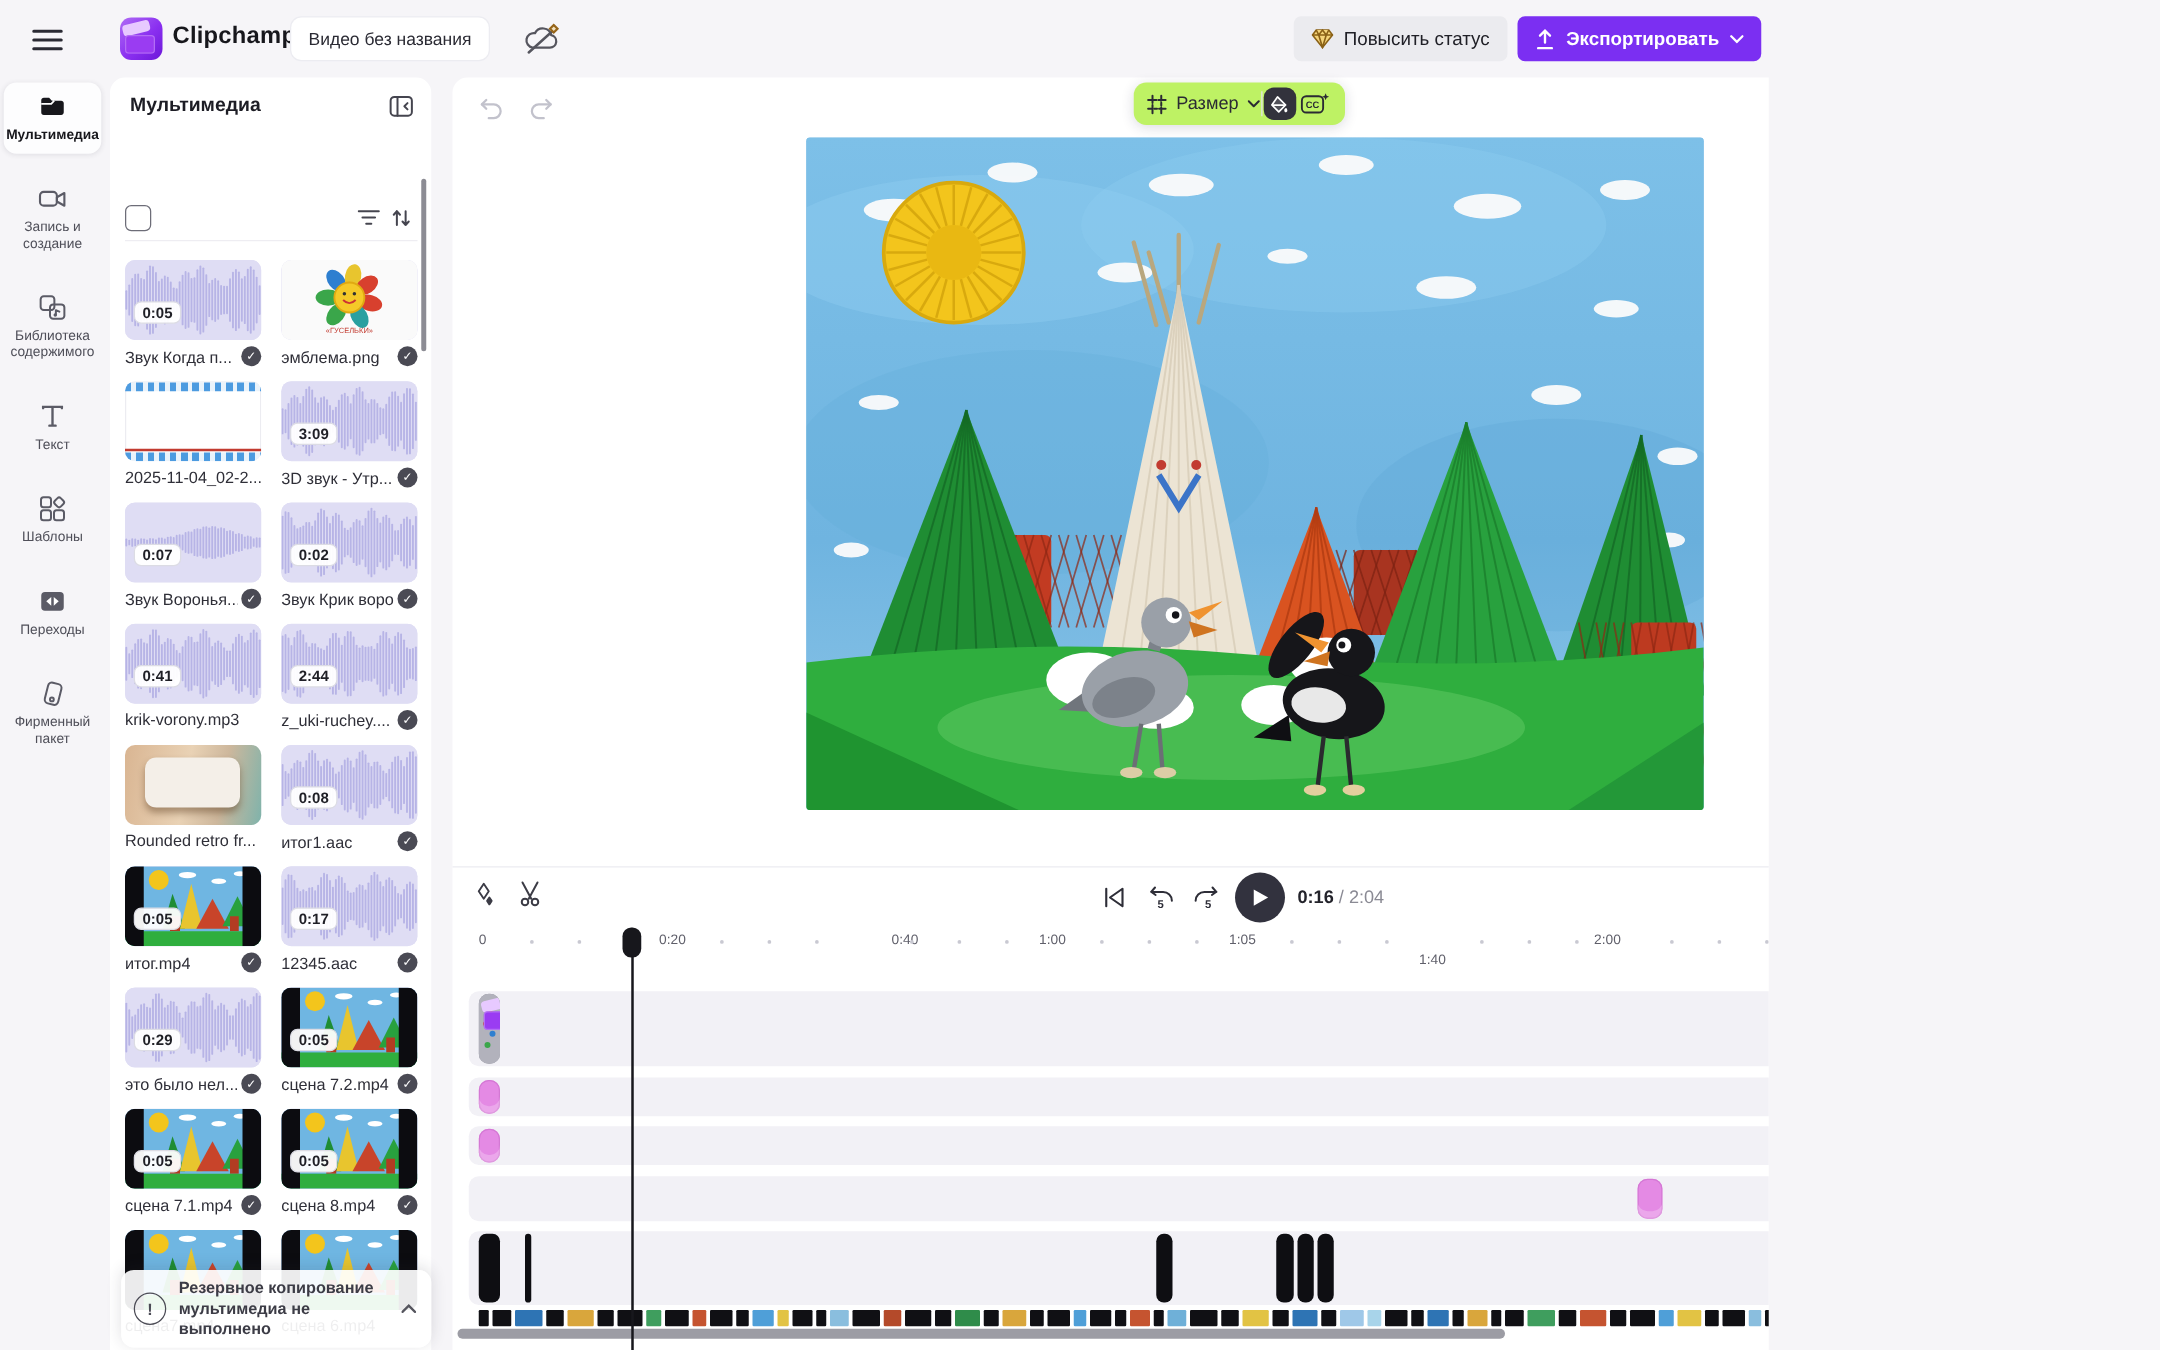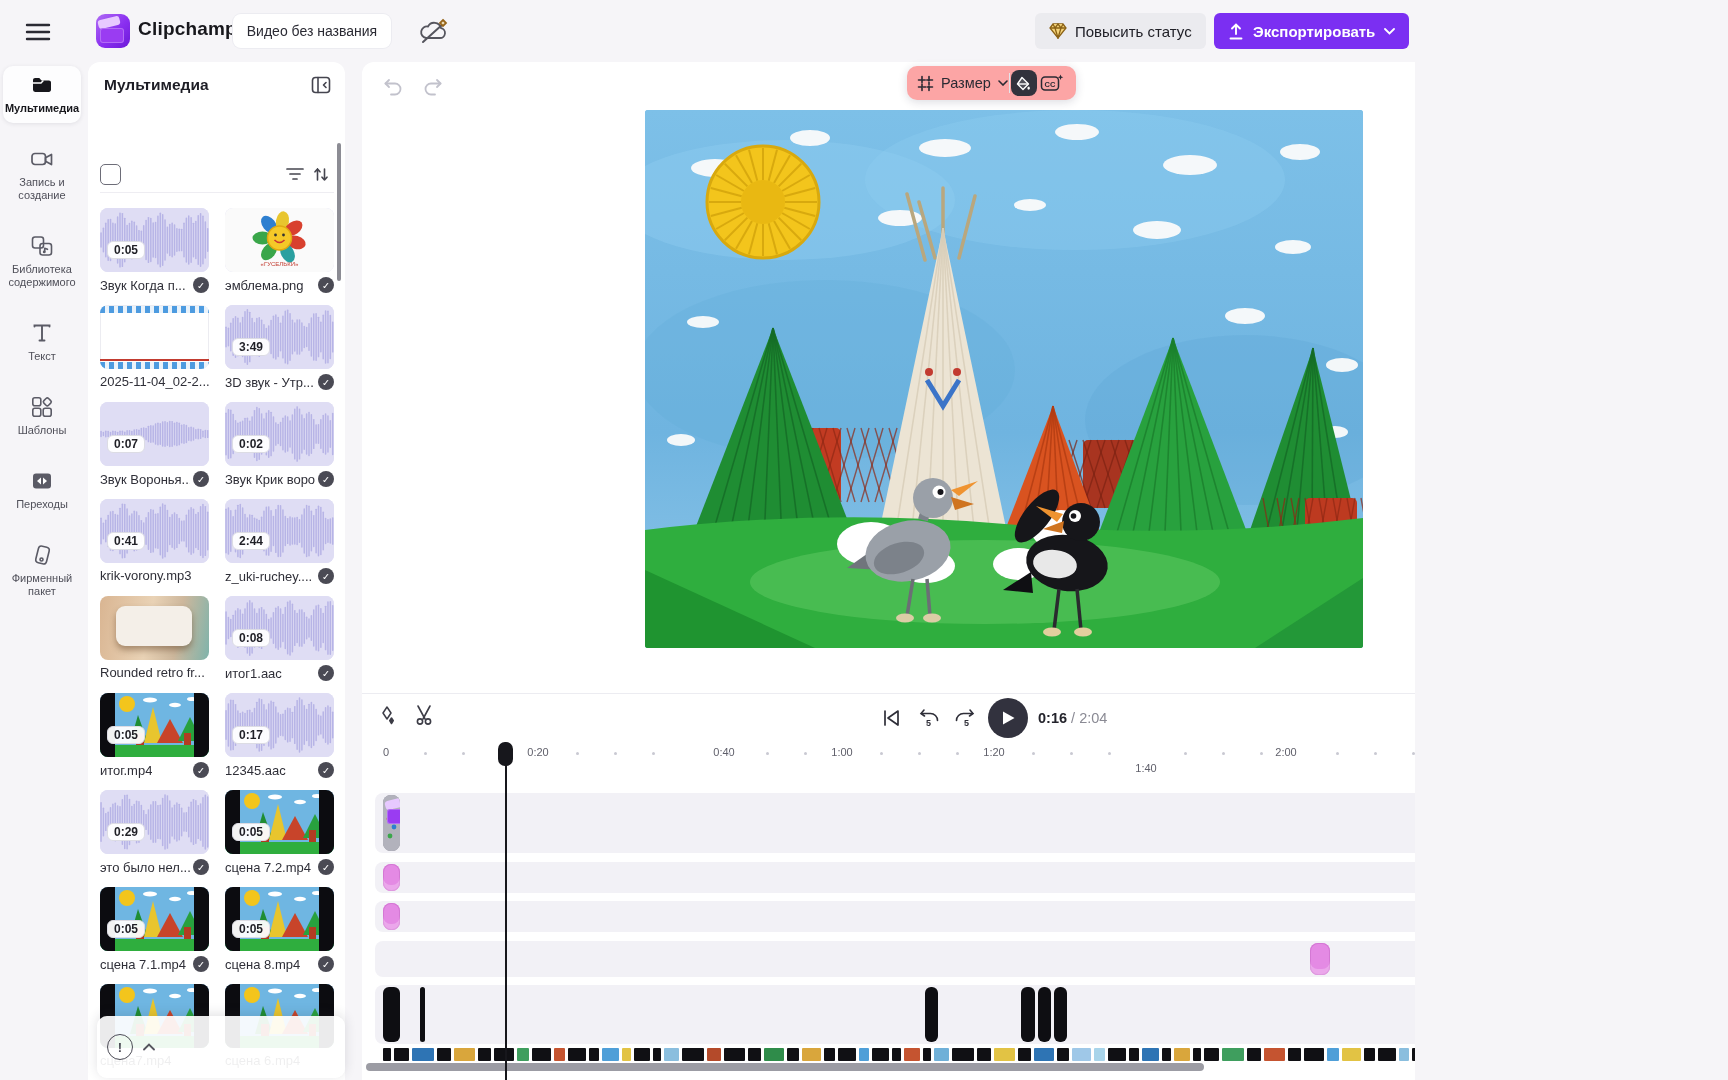--- a/index.html
+++ b/index.html
@@ -51,21 +51,21 @@
   .doc-thumb{background:#fff;box-shadow:inset 0 0 0 1px #ececf1;}
   .doc-band{position:absolute;left:0;width:100%;height:7px;background:repeating-linear-gradient(90deg,#4d9be0 0 5px,#eaf3fb 5px 9px);}
   .doc-line{position:absolute;left:0;width:100%;height:2px;background:#c23b30;}
   
   .frame-thumb{background:linear-gradient(100deg,#d9b592 0%,#e9d2b5 45%,#cdb79c 70%,#7fb3ab 100%);}
   .frame-inner{position:absolute;left:16px;top:10px;width:76px;height:40px;background:#f4efe8;border-radius:9px;box-shadow:0 4px 6px rgba(90,60,30,.45);}
   
   .editor-card{left:362px;top:62px;width:1288px;height:1018px;background:#fff;border-radius:12px 12px 0 0;}
   .undo-redo{left:18px;top:12px;display:flex;gap:14px;color:#c2c2cc;}
   .ur-btn{width:26px;height:26px;display:flex;align-items:center;justify-content:center;cursor:pointer;}
-  .float-toolbar{left:545px;top:4px;height:34px;background:#fca5a5;border-radius:10px;box-shadow:0 2px 10px rgba(30,30,60,.16);display:flex;align-items:center;padding:0 10px;gap:1px;}
+  .float-toolbar{left:545px;top:4px;height:34px;background:#bef264;border-radius:10px;box-shadow:0 2px 10px rgba(30,30,60,.16);display:flex;align-items:center;padding:0 10px;gap:1px;}
   .ft-size{display:flex;align-items:center;gap:7px;font-size:14.5px;color:#2a2a33;cursor:pointer;}
   .ft-div{width:1px;height:20px;background:#e4e4ea;}
   .ft-paint{width:26px;height:26px;border-radius:8px;background:#32323c;color:#fff;display:flex;align-items:center;justify-content:center;cursor:pointer;}
   .ft-cc{width:28px;height:26px;display:flex;align-items:center;justify-content:center;color:#2a2a33;cursor:pointer;}
   .video-stage{left:283px;top:48px;width:718px;height:538px;border-radius:3px;overflow:hidden;background:#74b9e4;}
   .fullscreen-btn{left:1242px;top:572px;width:28px;height:28px;color:#55555e;display:flex;align-items:center;justify-content:center;cursor:pointer;}
   
   .tl-divider{left:0;top:631px;width:1288px;height:1px;background:#ececf1;}
   .tl-tool{position:absolute;width:28px;height:28px;display:flex;align-items:center;justify-content:center;color:#3c3c46;cursor:pointer;}
   .pb-ctl{position:absolute;width:30px;height:30px;display:flex;align-items:center;justify-content:center;color:#2e2e38;cursor:pointer;}
@@ -393,21 +393,21 @@
                 <rect x="90.36" y="7.94" width="1.5" height="48.13" rx=".7"></rect>
                 <rect x="92.73" y="11.64" width="1.5" height="40.71" rx=".7"></rect>
                 <rect x="95.10" y="16.49" width="1.5" height="31.02" rx=".7"></rect>
                 <rect x="97.47" y="9.53" width="1.5" height="44.94" rx=".7"></rect>
                 <rect x="99.84" y="5.37" width="1.5" height="53.26" rx=".7"></rect>
                 <rect x="102.21" y="5.51" width="1.5" height="52.98" rx=".7"></rect>
                 <rect x="104.58" y="9.77" width="1.5" height="44.47" rx=".7"></rect>
                 <rect x="106.95" y="16.38" width="1.5" height="31.23" rx=".7"></rect>
               </g>
             </svg>
-            <span class="dur-badge">3:49</span>
+            <span class="dur-badge">3:09</span>
           </div>
           <div class="media-name">
             <span class="nm">3D звук - Утр...</span>
             <span class="check-badge">✓</span>
           </div>
         </article>
         <article class="abs media-item" style="left: 12px; top: 340px;">
           <div class="thumb">
             <svg viewBox="0 0 109 64" width="109" height="64">
               <rect width="109" height="64" fill="#dfddf4"></rect>
@@ -1301,21 +1301,21 @@
         <span class="dot" style="left: 252px;"></span>
         <span class="dot" style="left: 290px;"></span>
         <span class="maj" style="left: 328px; margin-left: 34px;">0:40</span>
         <span class="dot" style="left: 366px;"></span>
         <span class="dot" style="left: 404px;"></span>
         <span class="dot" style="left: 442px;"></span>
         <span class="maj" style="left: 480px;">1:00</span>
         <span class="dot" style="left: 518px;"></span>
         <span class="dot" style="left: 556px;"></span>
         <span class="dot" style="left: 594px;"></span>
-        <span class="maj" style="left: 632px;">1:20</span>
+        <span class="maj" style="left: 632px;">1:05</span>
         <span class="dot" style="left: 670px;"></span>
         <span class="dot" style="left: 708px;"></span>
         <span class="dot" style="left: 746px;"></span>
         <span class="maj" style="left: 784px; margin-top: 16px;">1:40</span>
         <span class="dot" style="left: 822px;"></span>
         <span class="dot" style="left: 860px;"></span>
         <span class="dot" style="left: 898px;"></span>
         <span class="maj" style="left: 912px; margin-left: 12px;">2:00</span>
         <span class="dot" style="left: 974px;"></span>
         <span class="dot" style="left: 1012px;"></span>
@@ -1449,20 +1449,21 @@
     </div>
   </main>
 
   <aside>
     <div class="abs cc-btn">CC</div>
     <div class="abs cc-label">Субтитры</div>
   </aside>
 
   <div class="abs toast">
     <span class="warn">!</span>
+    <span class="msg">Резервное копирование мультимедиа не выполнено</span>
     <span class="up">
       <svg width="12" height="8" viewBox="0 0 12 8" fill="none" stroke="currentColor" stroke-width="1.8" stroke-linecap="round">
           <path d="M1 6.5 6 1.5l5 5"></path>
         </svg>
     </span>
   </div>
 
 </div>
 
 </body></html>

